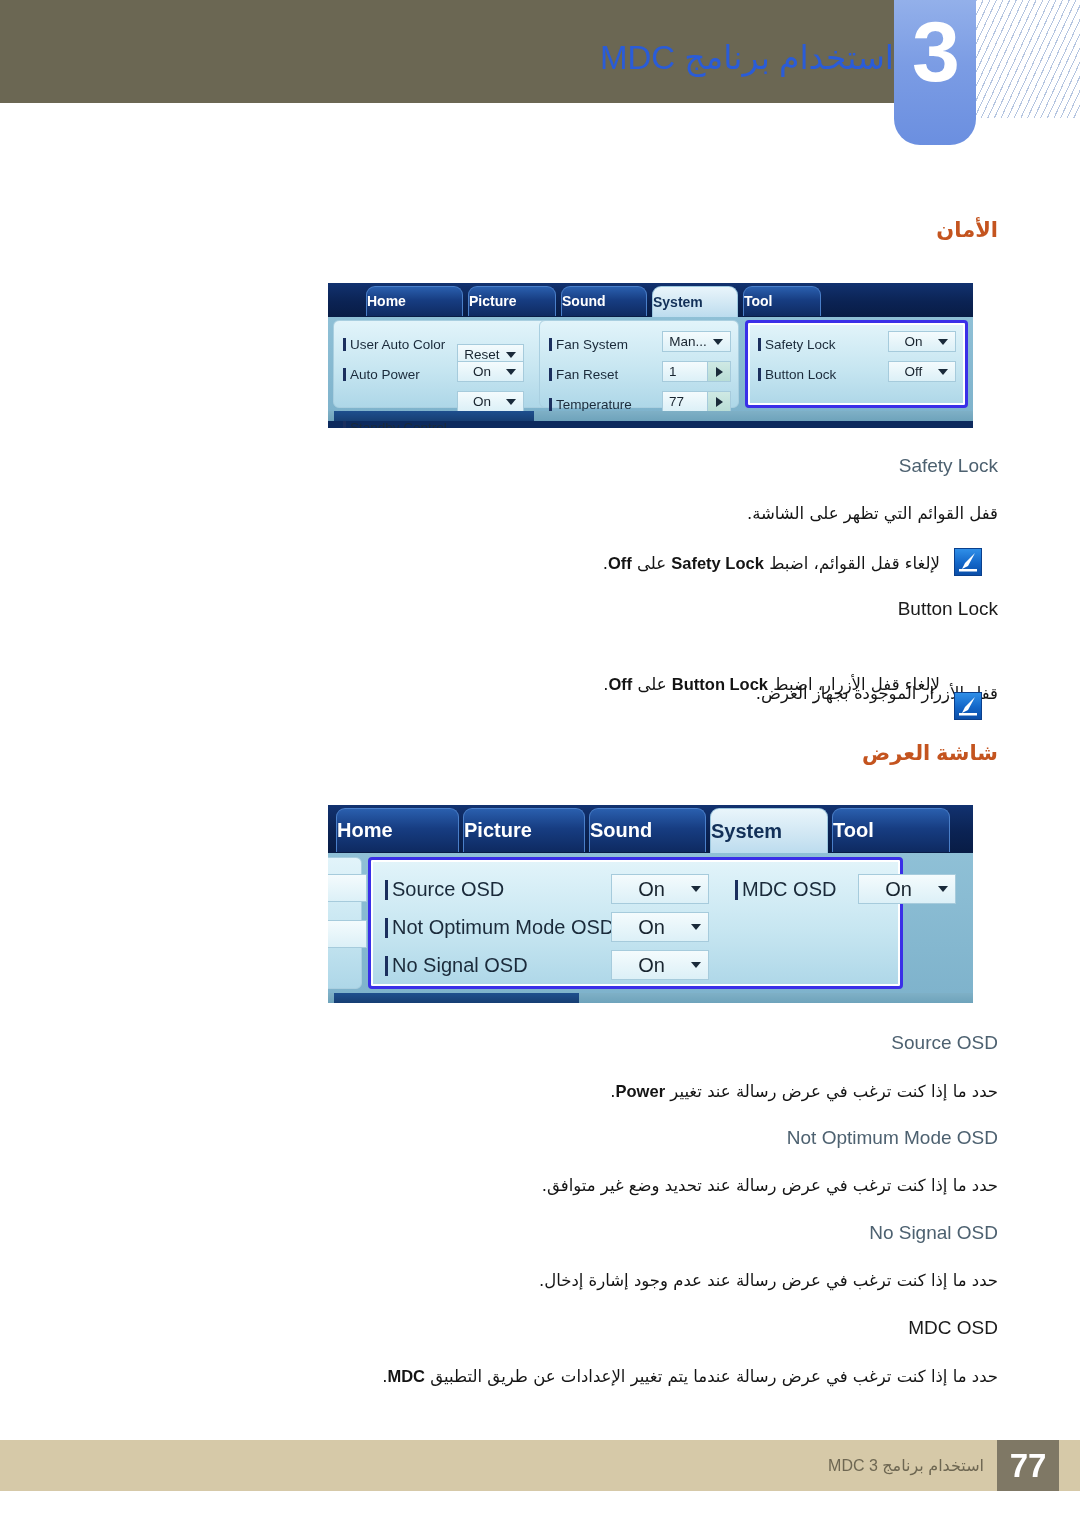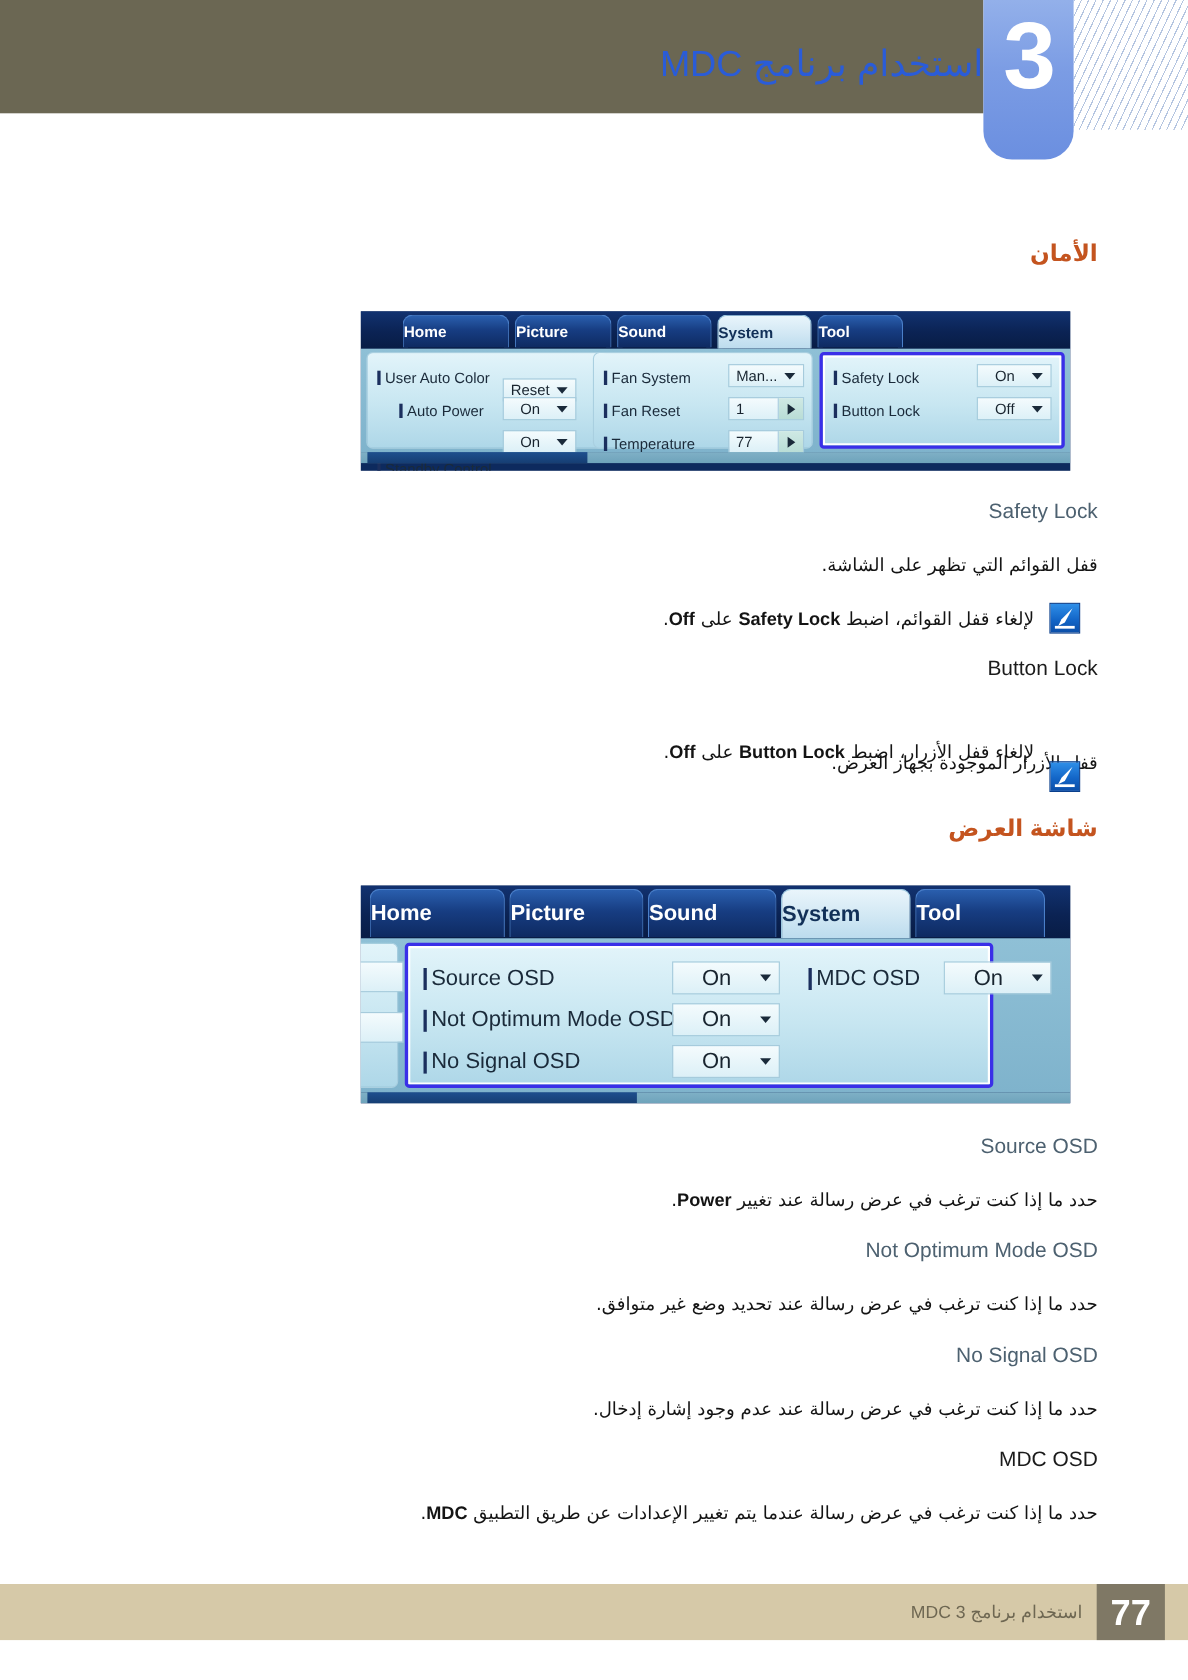--- a/index.html
+++ b/index.html
@@ -207,21 +207,21 @@
 
     <div class="grp" style="left:5px;top:3px;width:220px;height:88px;">
       <div class="row" style="left:9px;top:14px;">
         <span class="bar" style="height:13px;"></span><span class="lbl" style="font-size:13.5px;">User Auto Color</span>
       </div>
       <div class="ctl" style="left:123px;top:10px;width:67px;height:21px;font-size:13.5px;margin-top:13px;">
         <span class="val">Reset</span>
           <span class="caret"></span>
       </div>
 
-      <div class="row" style="left:9px;top:44px;margin-left:20px;">
+      <div class="row" style="left:9px;top:44px;">
         <span class="bar" style="height:13px;"></span><span class="lbl" style="font-size:13.5px;">Auto Power</span>
       </div>
       <div class="ctl" style="left:123px;top:40px;width:67px;height:21px;font-size:13.5px;">
         <span class="val">On</span>
           <span class="caret"></span>
       </div>
 
       <div class="row" style="left:9px;top:74px;margin-top:23px;">
         <span class="bar" style="height:13px;"></span><span class="lbl" style="font-size:13.5px;">Standby Control</span>
       </div>

